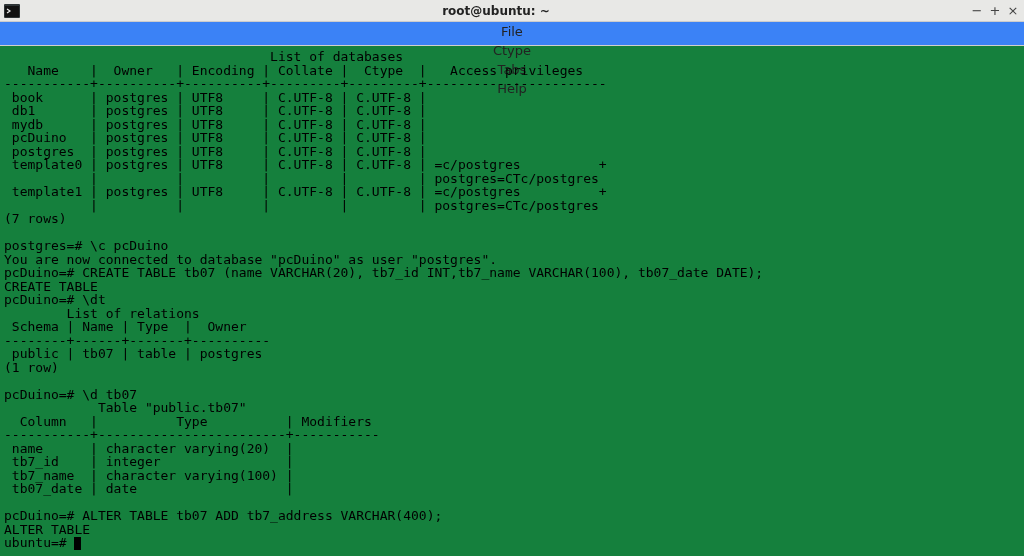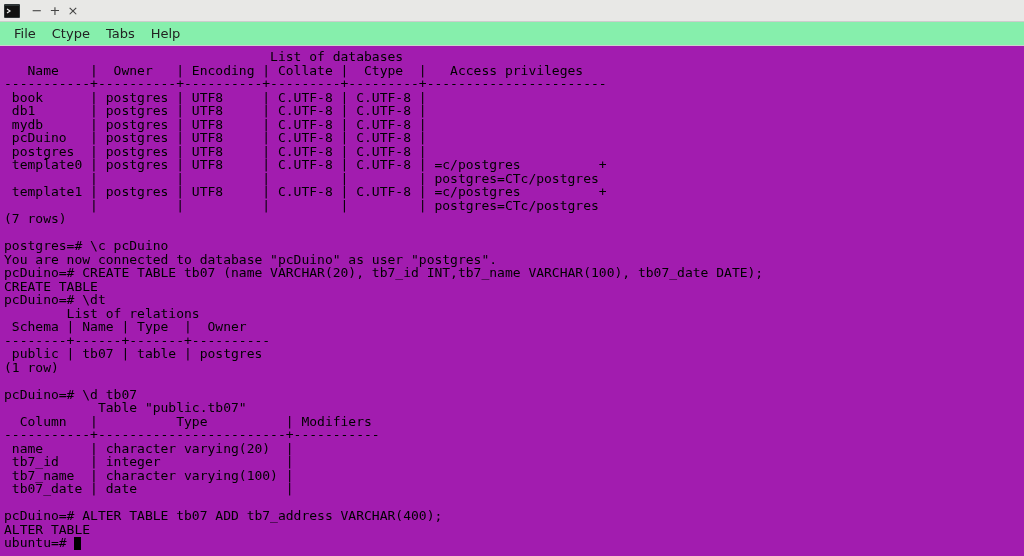--- a/index.html
+++ b/index.html
@@ -40,35 +40,36 @@
     align-items: center;
     justify-content: center;
     margin-left: 4px;
     cursor: pointer;
     font-size: 13px;
     line-height: 1;
     color: #444;
   }
   .menubar {
     height: 24px;
-    background: #86efac;
+    background: #3b82f6;
     border-bottom: 1px solid #d0d0ce;
     display: flex;
     align-items: center;
     padding: 0 6px;
     font-family: "DejaVu Sans", sans-serif;
     font-size: 13px;
     color: #222;
+    flex-direction: column;
   }
   .menu-item {
     padding: 2px 8px;
     cursor: pointer;
   }
   .term {
-    background: #a21caf;
+    background: #15803d;
     color: #000;
     white-space: pre;
     font-family: "DejaVu Sans Mono", "Liberation Mono", monospace;
     font-size: 13px;
     line-height: 13.5px;
     padding: 4px 4px 0 4px;
     height: calc(556px - 22px - 24px);
     overflow: hidden;
   }
   .cursor {
@@ -84,20 +85,21 @@
 
 <div class="titlebar">
   <span class="app-icon">
     <svg viewBox="0 0 16 14" width="16" height="14">
       <rect x="0" y="0" width="16" height="14" fill="#2e3436" rx="1"></rect>
       <rect x="1" y="2" width="14" height="11" fill="#eeeeec"></rect>
       <rect x="1" y="2" width="14" height="11" fill="#111"></rect>
       <path d="M3 5 L6 7 L3 9" stroke="#eee" stroke-width="1.2" fill="none"></path>
     </svg>
   </span>
+  <span class="title-text">root@ubuntu: ~</span>
   <span class="winbtn">−</span>
   <span class="winbtn">+</span>
   <span class="winbtn">×</span>
 </div>
 
 <div class="menubar">
   <span class="menu-item">File</span>
   <span class="menu-item">Ctype</span>
   <span class="menu-item">Tabs</span>
   <span class="menu-item">Help</span>

